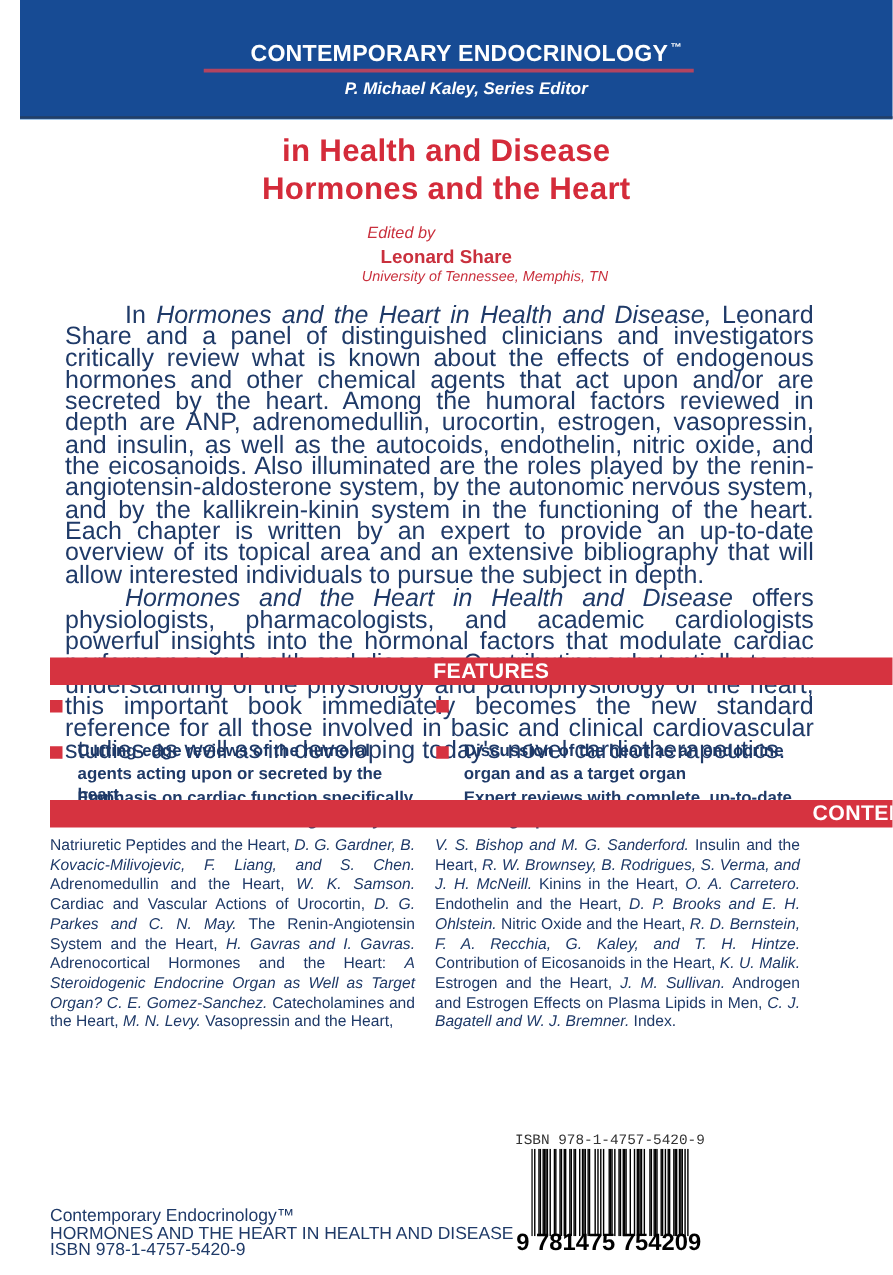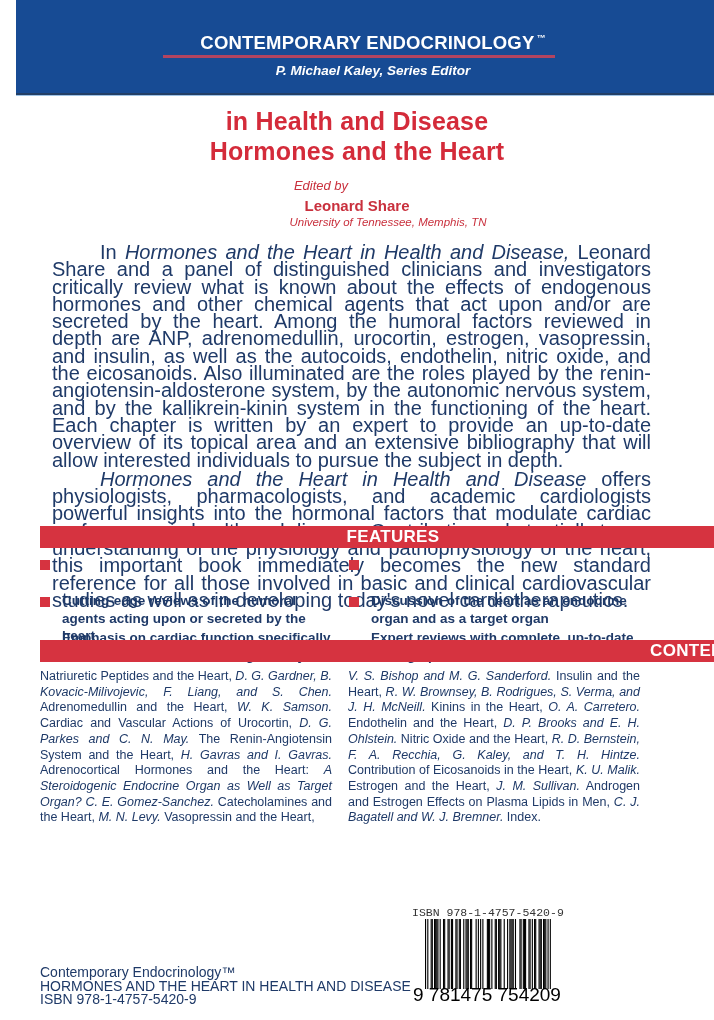--- a/index.html
+++ b/index.html
@@ -29,21 +29,21 @@
              color:#ffffff; font-weight:bold; font-size:17px; text-align:center; line-height:22px; letter-spacing:0.3px; }
   .features { position:absolute; left:40px; top:556px; width:600px; }
   .feature { position:absolute; font-size:13.5px; line-height:17.5px; color:#1f3a68; font-weight:bold; }
   .feature .bullet { position:absolute; left:0; top:4px; width:10px; height:10px; background:#d63340; }
   .feature .ftext { display:block; padding-left:22px;margin-top:36px; }
   .contents { position:absolute; top:669px; font-size:12.5px; line-height:15.7px; color:#1f3a68; text-align:justify; width:292px; }
   .contents em { font-style:italic; }
   .barcode-area { position:absolute; left:410px; top:906px; width:150px; height:100px; }
   .isbn-top { position:absolute; left:2px; top:0; font-family:"Liberation Mono", monospace; font-size:11.5px; color:#333; white-space:nowrap; }
   .bars { position:absolute; left:15px; top:13px; width:127px; height:70px; }
-  .isbn-bottom { position:absolute; left:3px; top:78px; font-size:19px; color:#000; white-space:nowrap; letter-spacing:0px; }
+  .isbn-bottom { position:absolute; left:3px; top:78px; font-size:19px; color:#000; white-space:nowrap; letter-spacing:0px;font-weight:bold; }
   .footer { position:absolute; left:40px; top:966px; font-size:14px; line-height:13.5px; color:#1f3a68; }
 </style>
 </head>
 <body>
 
 <div class="header">
   <div class="series-title"><span>CONTEMPORARY ENDOCRINOLOGY</span><sup>™</sup></div>
   <div class="series-rule"></div>
   <div class="series-editor">P. Michael Kaley, Series Editor</div>
 </div>

